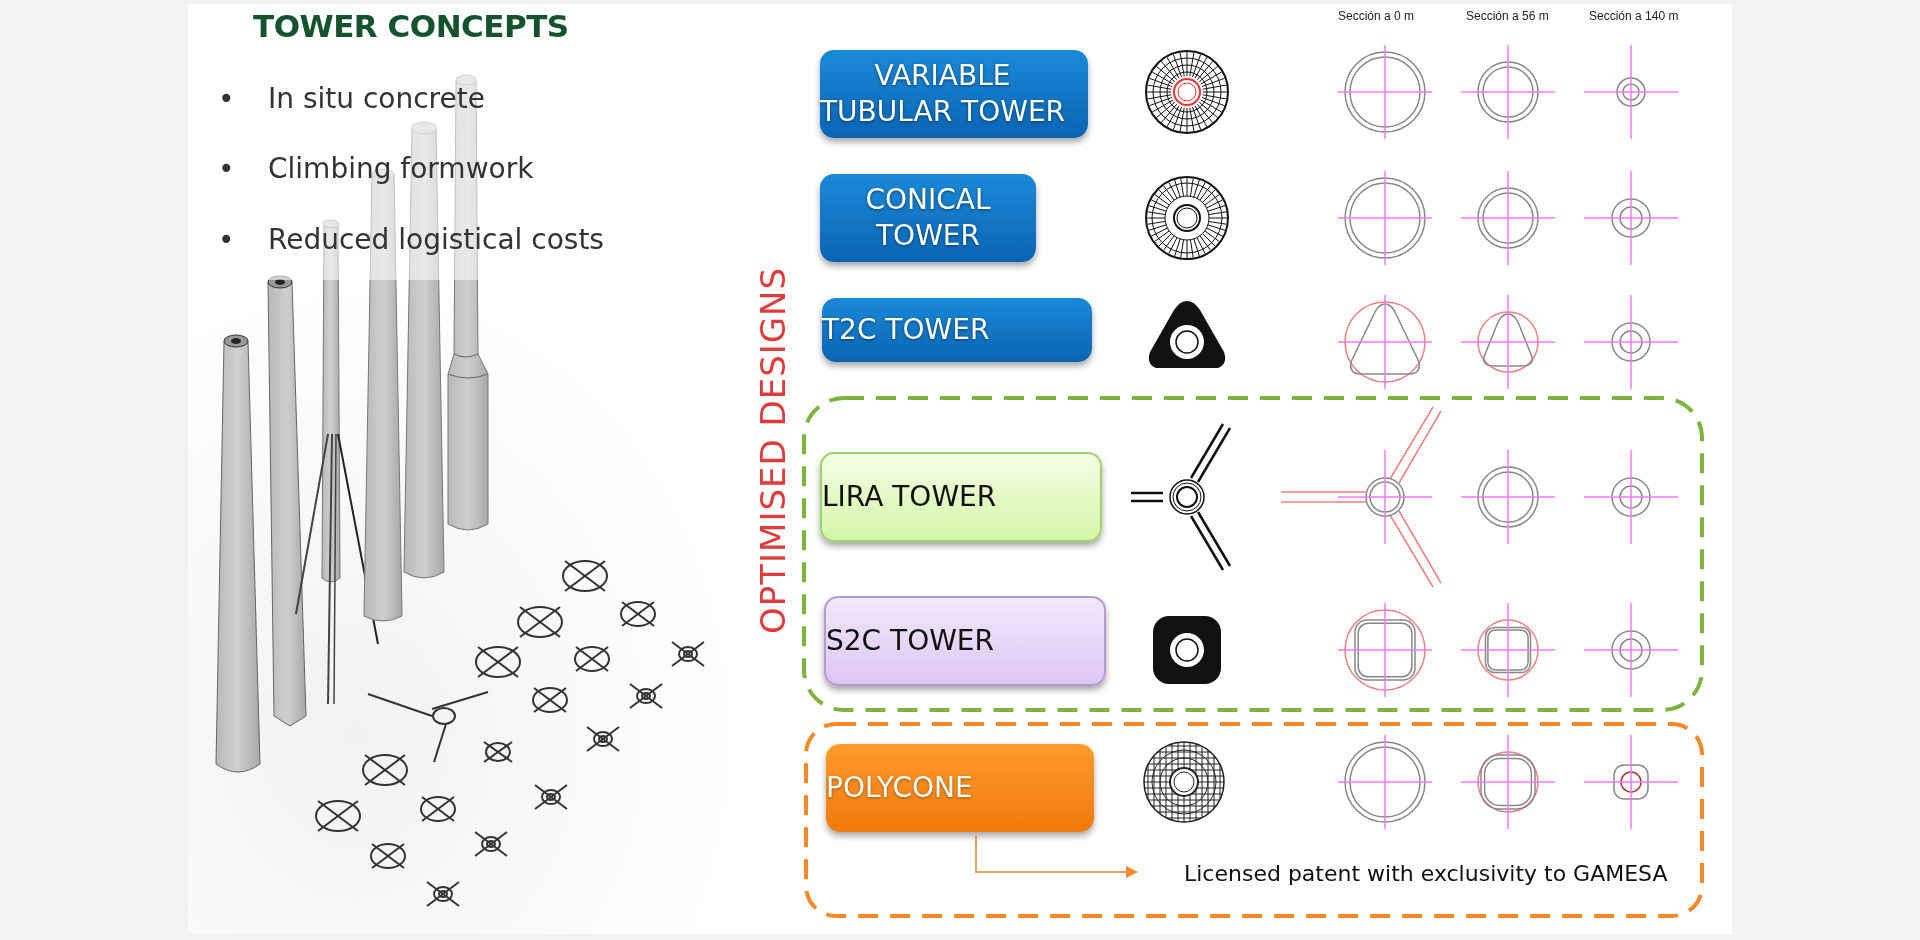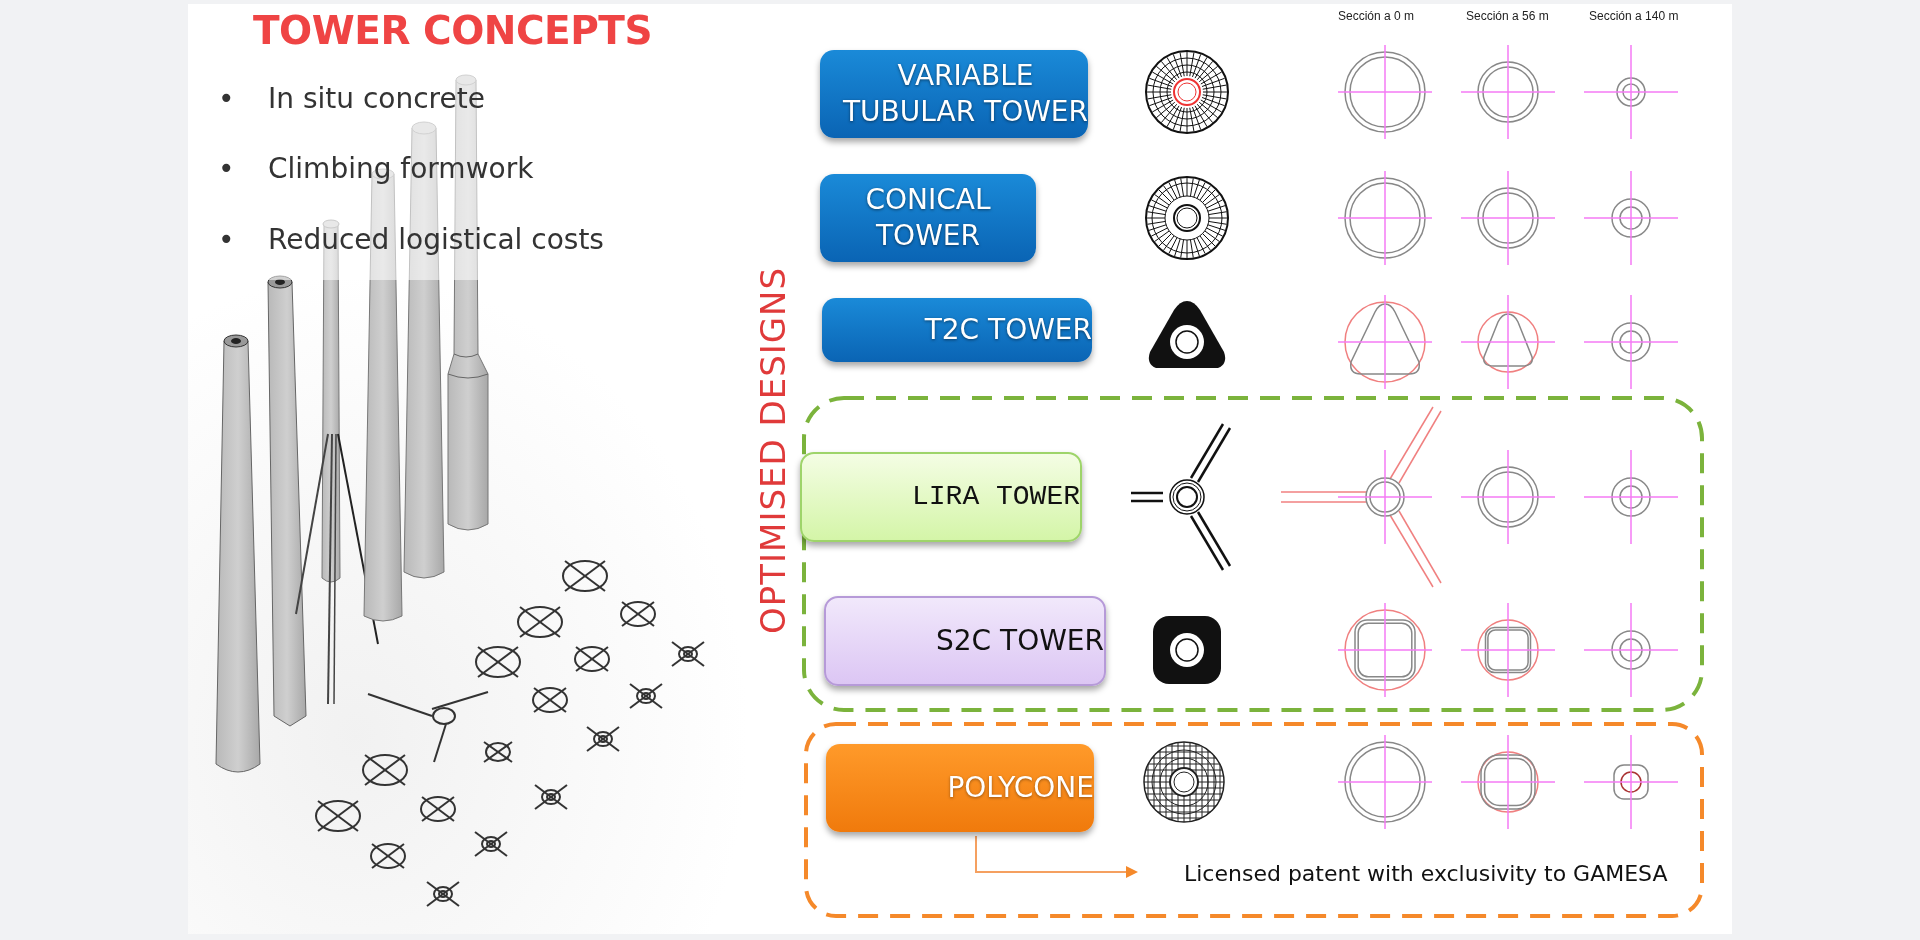--- a/index.html
+++ b/index.html
@@ -1,23 +1,23 @@
 <!DOCTYPE html>
 <html><head>
 <meta charset="utf-8">
 <style>
   html, body { margin:0; padding:0; }
   body { width:1920px; height:940px; background:#f1f2f4; position:relative; overflow:hidden; font-family:"Liberation Sans", sans-serif; }
   #slide { position:absolute; left:188px; top:4px; width:1544px; height:930px; background:#ffffff; overflow:hidden; }
   .abs { position:absolute; }
-  #title { left:65px; top:4px; font-size:39px; font-weight:bold; color:#ef4444; font-family:"DejaVu Sans", sans-serif; letter-spacing:-0.5px; }
+  #title { left:65px; top:4px; font-size:31px; font-weight:bold; color:#14532d; font-family:"DejaVu Sans", sans-serif; letter-spacing:-0.5px; }
   .bullet { position:absolute; left:30px; font-size:28px; color:#333; font-family:"DejaVu Sans", sans-serif; z-index:3; }
   .bullet .dot { display:inline-block; width:50px; }
   #render { position:absolute; left:0; top:0; }
-  .btn { position:absolute; border-radius:14px; display:flex; align-items:center; justify-content:flex-end; text-align:center; font-family:"DejaVu Sans", sans-serif; font-size:28px; line-height:36px; box-shadow:0 4px 6px rgba(0,0,0,0.35); }
+  .btn { position:absolute; border-radius:14px; display:flex; align-items:center; justify-content:flex-start; text-align:center; font-family:"DejaVu Sans", sans-serif; font-size:28px; line-height:36px; box-shadow:0 4px 6px rgba(0,0,0,0.35); }
   .btn.blue { background:linear-gradient(#1a8ad8,#0a64b4); color:#fff; text-shadow:0 1px 3px rgba(0,0,0,0.5); }
   .btn.green { background:linear-gradient(#f4fde4,#d4f5a8); color:#111; border:2px solid #9ed46a; }
   .btn.purple { background:linear-gradient(#f1e8fb,#dcc6f4); color:#111; border:2px solid #b69ad8; }
   .btn.orange { background:linear-gradient(#ff9a2a,#f07a0c); color:#fff; text-shadow:0 1px 3px rgba(0,0,0,0.4); }
   .sec-label { position:absolute; top:5px; font-size:12px; color:#222; }
   #vert-label { position:absolute; left:565px; top:630px; transform-origin:0 0; transform:rotate(-90deg); font-size:34px; color:#e03a3a; font-family:"DejaVu Sans", sans-serif; letter-spacing:1px; white-space:nowrap; }
   #patent-note { position:absolute; left:996px; top:857px; font-size:22px; color:#111; font-family:"DejaVu Sans", sans-serif; }
 </style>
 </head>
 <body>
@@ -158,21 +158,21 @@
         <div>VARIABLE</div>
         <div>TUBULAR TOWER</div>
       </div>
   </div>
   <div class="btn blue" style="left:632px;top:170px;width:216px;height:88px;">
       <span>CONICAL TOWER</span>
     </div>
   <div class="btn blue" style="left:634px;top:294px;width:270px;height:64px;">
       <span>T2C TOWER</span>
     </div>
-  <div class="btn green" style="left:612px;top:448px;width:278px;height:86px;font-family:Liberation Mono, monospace;">
+  <div class="btn green" style="left:632px;top:448px;width:278px;height:86px;">
       <span>LIRA TOWER</span>
     </div>
   <div class="btn purple" style="left:636px;top:592px;width:278px;height:86px;">
       <span>S2C TOWER</span>
     </div>
   <div class="btn orange" style="left:638px;top:740px;width:268px;height:88px;">
       <span>POLYCONE</span>
     </div>
 
   <svg class="abs" style="left:0;top:0" width="1544" height="930">

